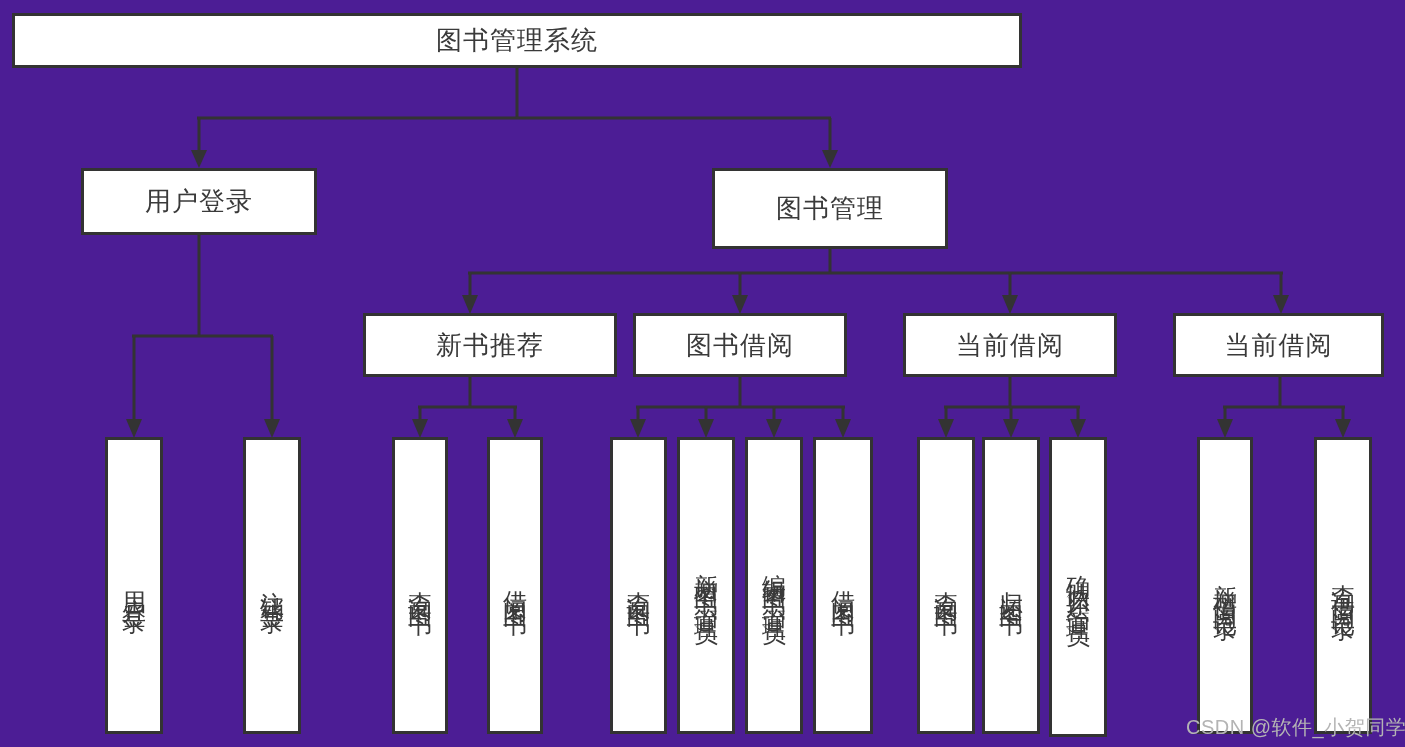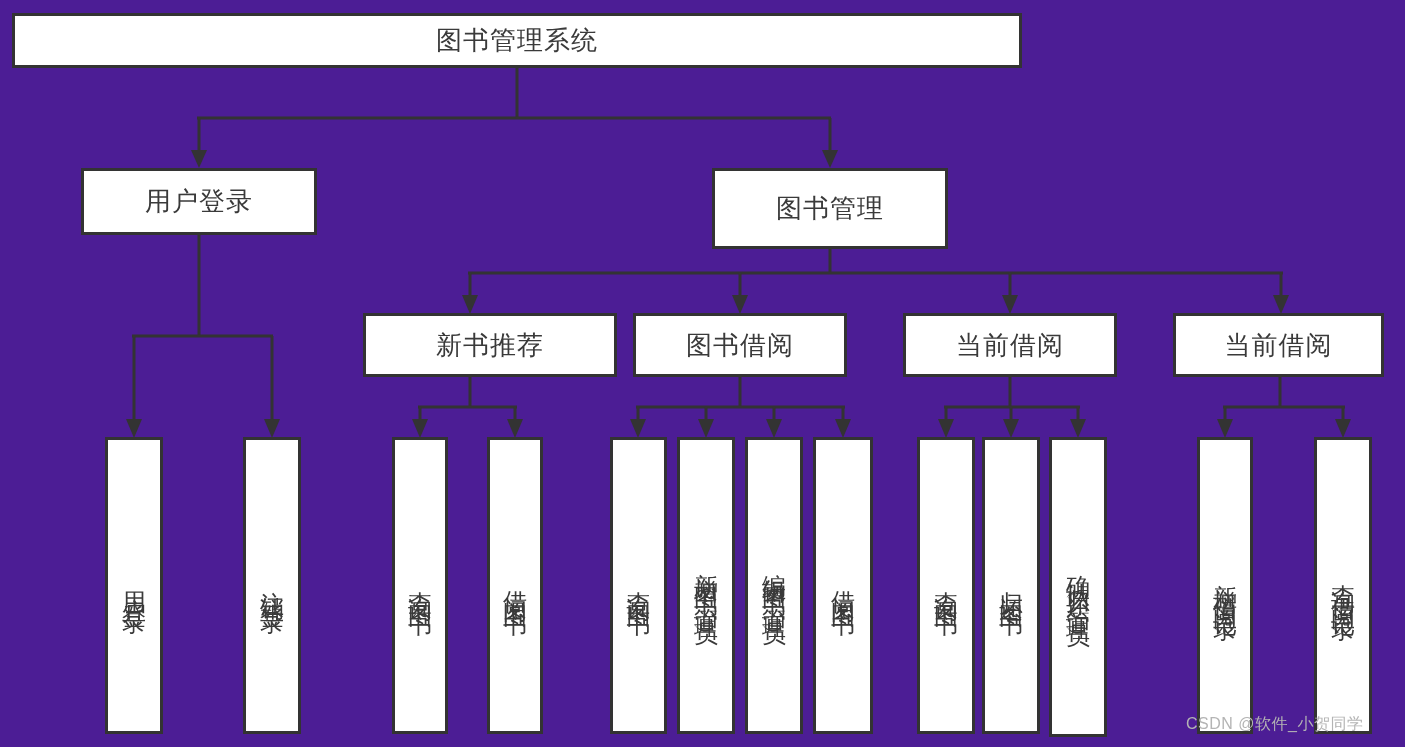--- a/index.html
+++ b/index.html
@@ -24,21 +24,21 @@
   .v-box{
     writing-mode:vertical-rl;
     text-orientation:mixed;
     font-size:24px;
     letter-spacing:7px;
     line-height:1;
   }
   .watermark{
     position:absolute;
     z-index:3;
-    font-size:16px;
+    font-size:20px;
     letter-spacing:0.5px;
     color:#b4b4b4;
     white-space:nowrap;
   }
 </style>
 </head>
 <body>
 
 <div class="canvas">
 

